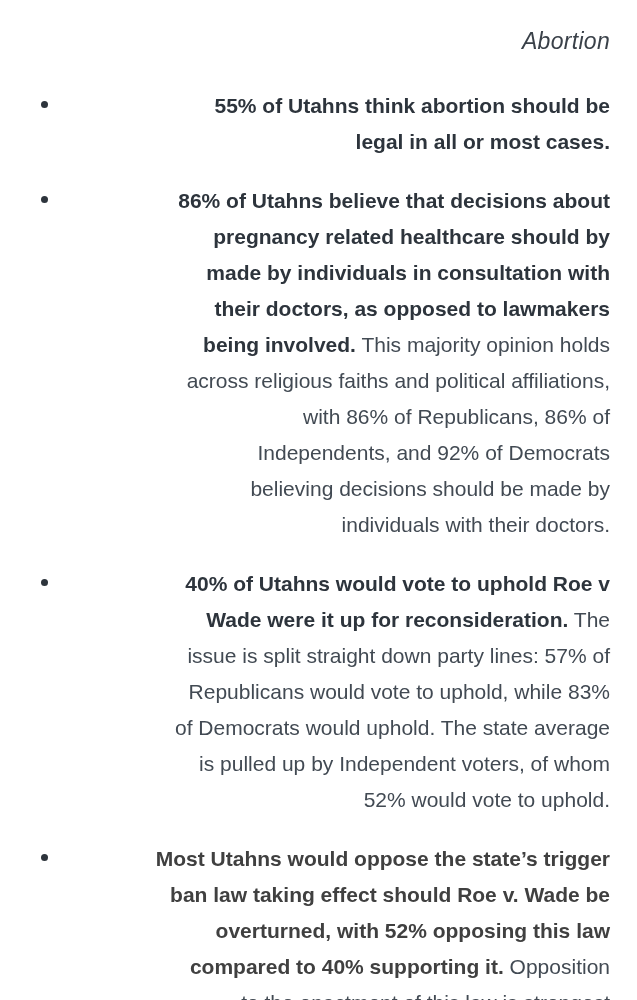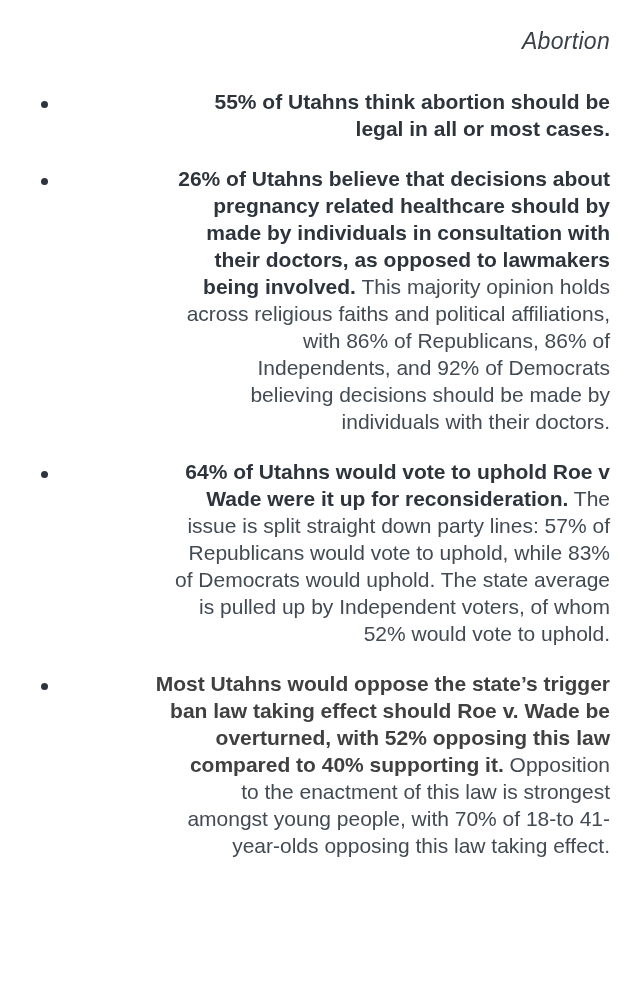--- a/index.html
+++ b/index.html
@@ -41,21 +41,21 @@
     width: 7px;
     height: 7px;
     border-radius: 50%;
     background: #2d343c;
     margin: 13px 0 0 8px;
   }
   .text {
     margin-left: 11px;
     width: 552px;
     font-size: 21px;
-    line-height: 27px;
+    line-height: 36px;
     color: #424a53;
     white-space: pre-line; 
   }
   .lead {
     font-weight: 700;
     color: #2d343c;
   }
   li.weight-semibold .lead {
     font-weight: 600;
     color: #404040;
@@ -69,35 +69,35 @@
 
   <ul class="bullets">
     <li>
         <span class="dot"></span>
         <div class="text"><span class="lead">55% of Utahns think abortion should be
 legal in all or most cases.</span><span class="rest"></span></div>
       </li>
 
     <li>
         <span class="dot"></span>
-        <div class="text"><span class="lead">26% of Utahns believe that decisions about
+        <div class="text"><span class="lead">86% of Utahns believe that decisions about
 pregnancy related healthcare should by
 made by individuals in consultation with
 their doctors, as opposed to lawmakers
 being involved.</span><span class="rest"> This majority opinion holds
 across religious faiths and political affiliations,
 with 86% of Republicans, 86% of
 Independents, and 92% of Democrats
 believing decisions should be made by
 individuals with their doctors.</span></div>
       </li>
 
     <li>
         <span class="dot"></span>
-        <div class="text"><span class="lead">64% of Utahns would vote to uphold Roe v
+        <div class="text"><span class="lead">40% of Utahns would vote to uphold Roe v
 Wade were it up for reconsideration.</span><span class="rest"> The
 issue is split straight down party lines: 57% of
 Republicans would vote to uphold, while 83%
 of Democrats would uphold. The state average
 is pulled up by Independent voters, of whom
 52% would vote to uphold.</span></div>
       </li>
 
     <li class="weight-semibold">
         <span class="dot"></span>

